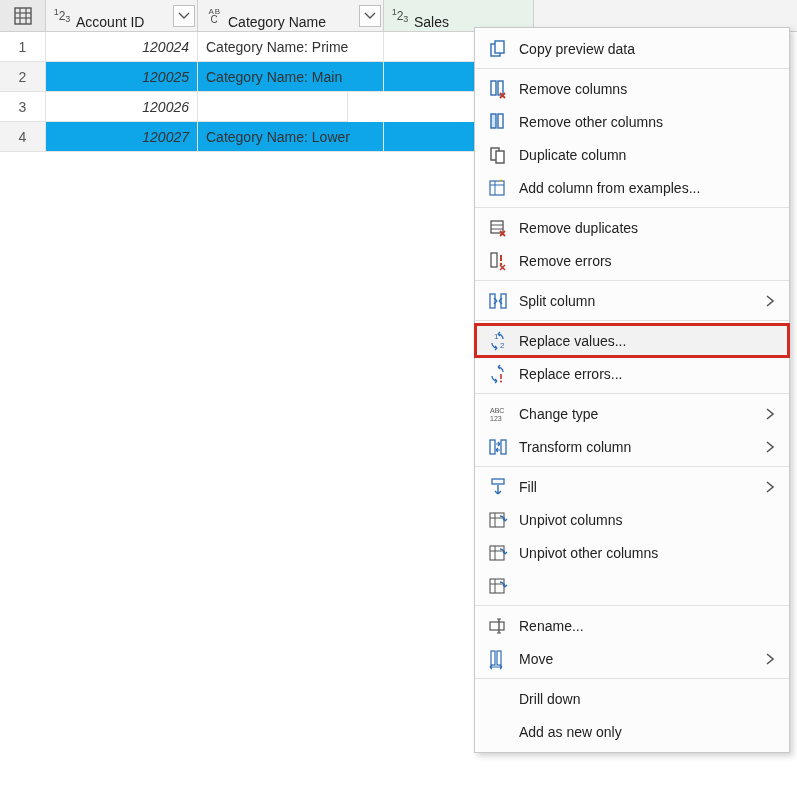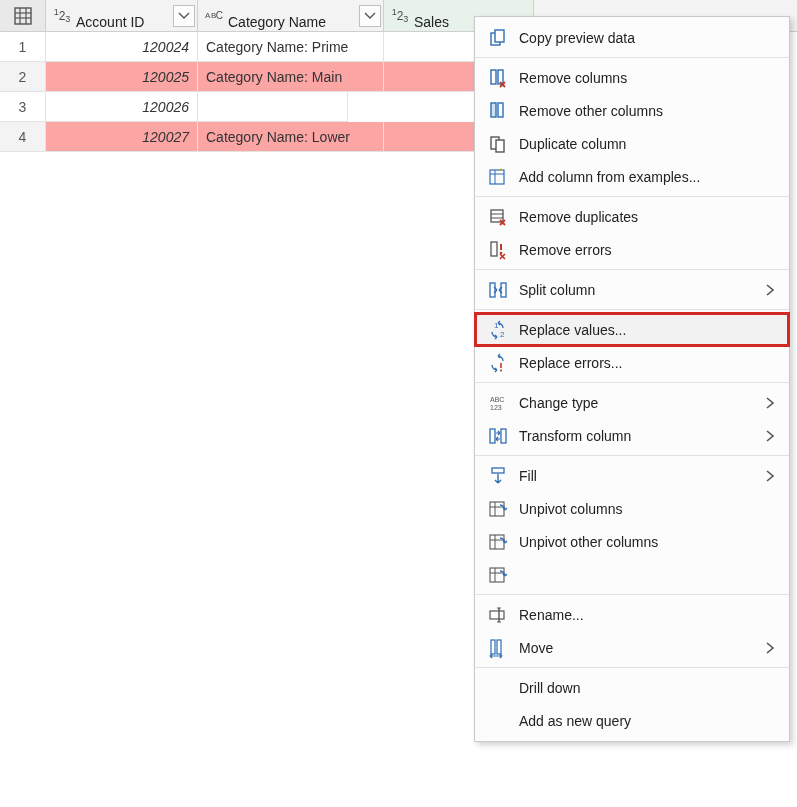--- a/index.html
+++ b/index.html
@@ -51,21 +51,21 @@
     display: inline-flex; align-items: center; justify-content: center;
     margin-right: 4px;
     color: #4a4a4a;
     font-family: "Segoe UI", Arial, sans-serif;
   }
   .dtype-icon .sup { font-size: 9px; position: relative; top: -4px; }
   .dtype-icon .sub { font-size: 9px; position: relative; top: 3px; }
   .dtype-icon .mid { font-size: 12px; }
   .abc-icon {
     width: 20px; height: 20px;
-    display: inline-flex; flex-direction: row; align-items: center; justify-content: center;
+    display: inline-flex; flex-direction: column; align-items: center; justify-content: center;
     margin-right: 4px;
     color: #4a4a4a;
     line-height: 8px;
   }
   .abc-icon .top { font-size: 8px; letter-spacing: -0.5px; }
   .abc-icon .bot { font-size: 10px; }
   .dd-btn {
     width: 22px; height: 22px;
     border: 1px solid #c0c0c0;
     background: #fdfdfd;
@@ -91,34 +91,34 @@
     border-right: 1px solid #e3e3e3;
     border-bottom: 1px solid #e3e3e3;
     color: #555;
     background: #f3f3f3;
   }
   .cell {
     display: flex; align-items: center;
     border-right: 1px solid #e3e3e3;
     border-bottom: 1px solid #e3e3e3;
     padding: 0 8px;
-    background: #fca5a5;
+    background: #0ea5e9;
   }
   .cell.num {
     justify-content: flex-end;
     font-style: italic;
     color: #333;
   }
   .cell.txt { color: #333; }
 
   
   .ctx-menu {
     position: absolute;
     left: 474px;
-    top: 16px;
+    top: 27px;
     width: 316px;
     background: #fcfcfc;
     border: 1px solid #c9c9c9;
     box-shadow: 3px 3px 6px rgba(0,0,0,0.18);
     padding: 4px 0;
   }
   .mi {
     height: 33px;
     display: flex;
     align-items: center;
@@ -461,15 +461,15 @@
         </svg>
       </span>
     </div>
     <div class="sep"></div>
     <div class="mi">
       <span class="ico"></span>
       <span class="lbl">Drill down</span>
     </div>
     <div class="mi">
       <span class="ico"></span>
-      <span class="lbl">Add as new query</span>
+      <span class="lbl">Add as new only</span>
     </div>
   </div>
 
 </body></html>

